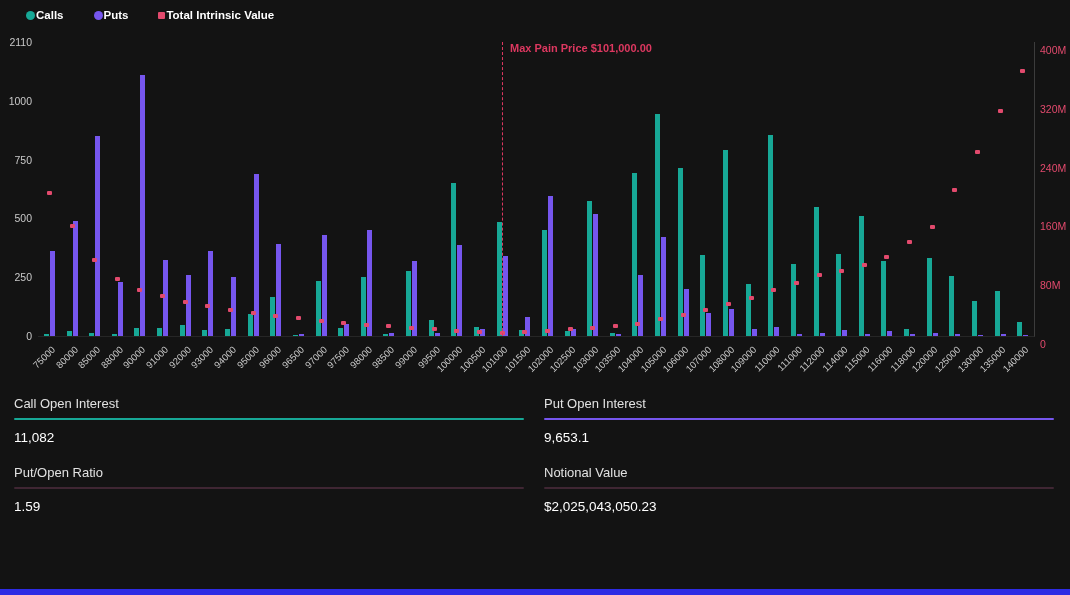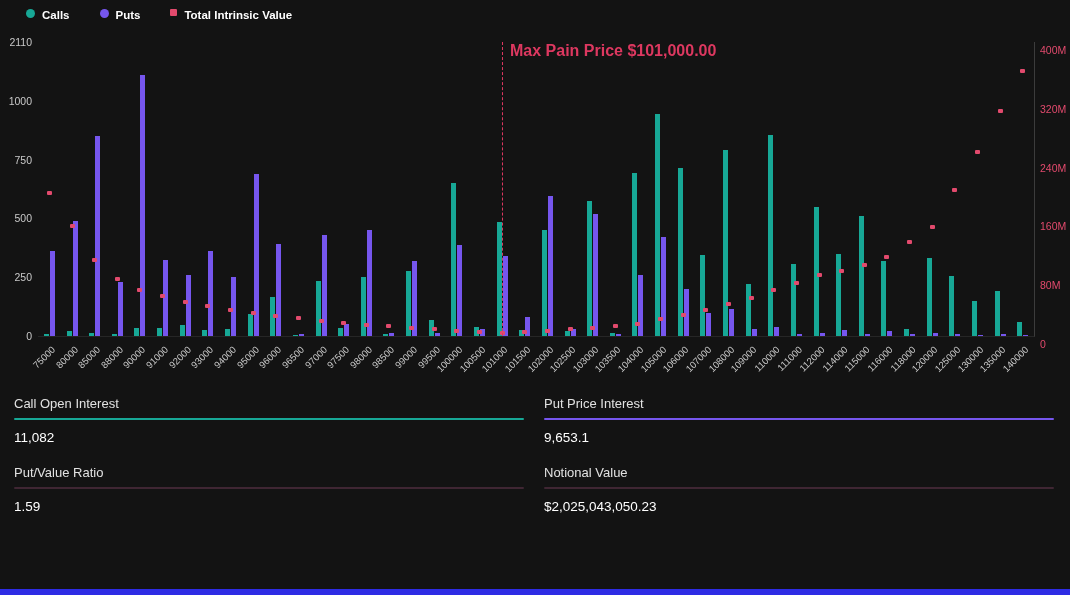--- a/index.html
+++ b/index.html
@@ -3,40 +3,40 @@
 <meta charset="utf-8">
 <title>Max Pain Chart</title>
 <style>
   * { margin:0; padding:0; box-sizing:border-box; }
   html,body { width:1070px; height:595px; overflow:hidden; }
   body { background:#131313; font-family:"Liberation Sans","DejaVu Sans",sans-serif; }
   .app { position:relative; width:1070px; height:595px; overflow:hidden; }
 
   
   .legend { position:absolute; top:9px; left:26px; display:flex; gap:30px; align-items:center; z-index:5; }
-  .legend-item { display:flex; align-items:flex-start; gap:7px; cursor:pointer; }
+  .legend-item { display:flex; align-items:center; gap:1px; cursor:pointer; }
   .legend-marker { width:9px; height:9px; display:inline-block; }
   .legend-marker.circle { border-radius:50%; }
   .legend-marker.square { width:7px; height:7px; border-radius:1px; }
   .legend-label { color:#ffffff; font-size:11.5px; font-weight:700; }
 
   
   .chart-wrap { position:absolute; top:0; left:0; width:1070px; height:384px; }
   .yaxis { position:absolute; top:42px; height:295px; font-size:10.5px; }
   .yaxis.left { left:0; width:34px; }
   .yaxis.right { right:0; width:34px; }
   .ytick { position:absolute; transform:translateY(-50%); white-space:nowrap; }
   .yaxis.left .ytick { right:2px; color:#c9c9c9; }
   .yaxis.right .ytick { left:4px;margin-top:8px; }
   .plot { position:absolute; left:38px; top:42px; width:997px; height:295px;
           border-bottom:1px solid #262626; border-right:1px solid #3c3c3c; }
   .bar { position:absolute; bottom:0; }
   .dot { position:absolute; width:5px; height:4px; border-radius:1px; }
   .maxpain-line { position:absolute; top:0; bottom:0; width:0; border-left:1px dashed #d8395f; }
-  .maxpain-label { position:absolute; top:0; font-size:16px; font-weight:700; white-space:nowrap; }
+  .maxpain-label { position:absolute; top:0; font-size:11px; font-weight:700; white-space:nowrap; }
   .xlabels { position:absolute; left:38px; top:342px; width:997px; height:42px; }
   .xanchor { position:absolute; top:0; width:0; height:0; }
   .xlabel { position:absolute; right:0; top:2px; font-size:9.5px; color:#c9c9c9;
             white-space:nowrap; transform:rotate(-45deg); transform-origin:100% 0; }
 
   
   .stats { position:absolute; top:384px; left:0; width:1070px; padding:12px 16px 0 14px;
            display:grid; grid-template-columns:1fr 1fr; column-gap:20px; }
   .stat { margin-bottom:20px; }
   .stat-label { color:#e2e2e2; font-size:13px; padding-bottom:7px; }
@@ -354,26 +354,26 @@
       </div>
   </div>
 
   <div class="stats">
     <div class="stat">
       <div class="stat-label">Call Open Interest</div>
       <div class="stat-line" style="background: rgb(23, 168, 150);"></div>
       <div class="stat-value">11,082</div>
     </div>
     <div class="stat">
-      <div class="stat-label">Put Price Interest</div>
+      <div class="stat-label">Put Open Interest</div>
       <div class="stat-line" style="background: rgb(118, 86, 238);"></div>
       <div class="stat-value">9,653.1</div>
     </div>
     <div class="stat">
-      <div class="stat-label">Put/Value Ratio</div>
+      <div class="stat-label">Put/Open Ratio</div>
       <div class="stat-line" style="background: rgb(63, 38, 51);"></div>
       <div class="stat-value">1.59</div>
     </div>
     <div class="stat">
       <div class="stat-label">Notional Value</div>
       <div class="stat-line" style="background: rgb(63, 38, 51);"></div>
       <div class="stat-value">$2,025,043,050.23</div>
     </div>
   </div>
 

